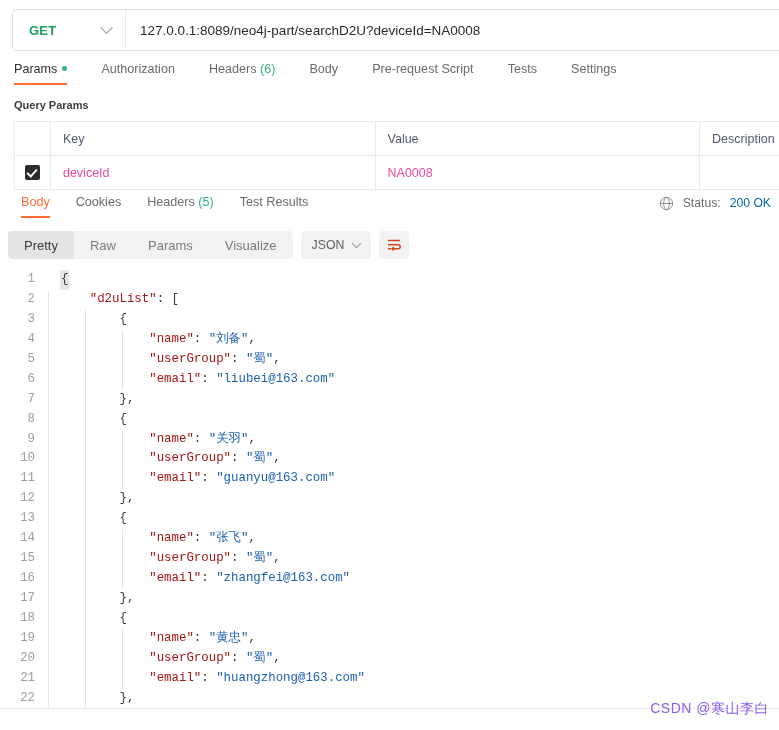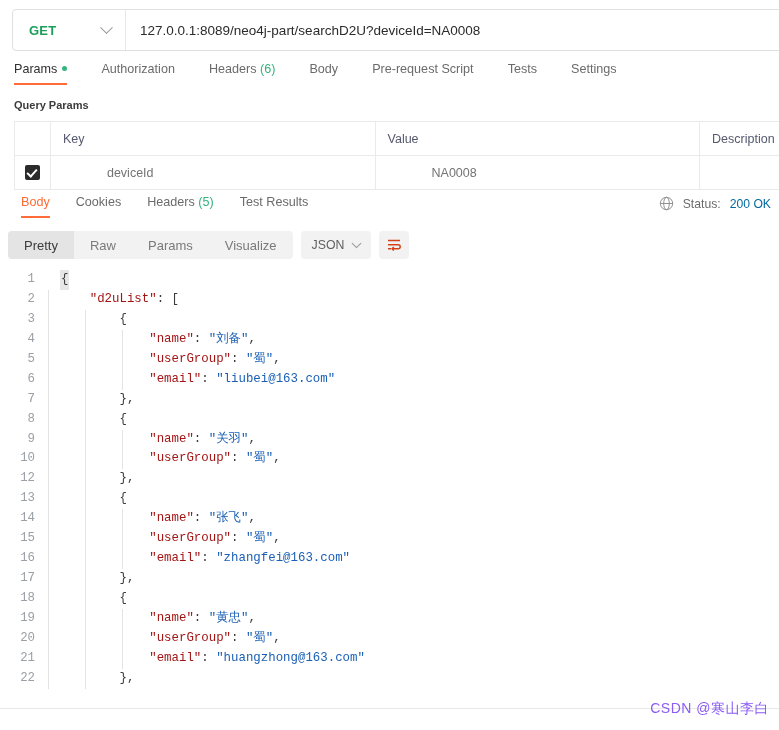--- a/index.html
+++ b/index.html
@@ -89,40 +89,40 @@
   .chk {
     width: 15px; height: 15px; border-radius: 2px;
     background: #2b2b2b; position: relative;
   }
   .chk::after {
     content: ""; position: absolute; left: 4.5px; top: 1.5px;
     width: 4px; height: 8px;
     border-right: 2px solid #fff; border-bottom: 2px solid #fff;
     transform: rotate(42deg);
   }
-  .cell-text { color: #737373; margin-left: 44px; }
+  .cell-text { color: #ec4899; }
 
   
   .resp-tabs {
     position: absolute; left: 8px; top: 195px;
     display: flex; align-items: flex-start;
   }
   .resp-tab {
     position: relative; font-size: 12.6px; color: #6b6b6b;
     padding: 0 13px 9px 13px; cursor: pointer; white-space: nowrap;
   }
   .resp-tab.active { color: #ff6c37; }
   .resp-tab.active::after {
     content: ""; position: absolute; left: 13px; right: 13px; bottom: 0;
     height: 2px; background: #ff6c37;
   }
 
   .status-wrap {
     position: absolute; right: 8px; top: 196px;
-    display: flex; align-items: center; gap: 9px;
+    display: flex; align-items: flex-start; gap: 9px;
     font-size: 12.2px; color: #6b6b6b;
   }
   .globe { width: 15px; height: 15px; }
   .status-code { color: #0369a1; }
 
   
   .view-toolbar {
     position: absolute; left: 8px; top: 231px;
     display: flex; align-items: center; gap: 8px;
   }
@@ -285,20 +285,21 @@
     <div class="code-row"><div class="ln">1</div><div class="code-line"><span></span><span class="fold-box">{</span></div></div>
     <div class="code-row"><div class="ln">2</div><div class="code-line"><span class="guide g1"></span><span>    </span><span class="k">"d2uList"</span><span class="p">: </span><span class="p">[</span></div></div>
     <div class="code-row"><div class="ln">3</div><div class="code-line"><span class="guide g1"></span><span class="guide g2"></span><span>        </span><span class="p">{</span></div></div>
     <div class="code-row"><div class="ln">4</div><div class="code-line"><span class="guide g1"></span><span class="guide g2"></span><span class="guide g3"></span><span>            </span><span class="k">"name"</span><span class="p">: </span><span class="s">"刘备"</span><span class="p">,</span></div></div>
     <div class="code-row"><div class="ln">5</div><div class="code-line"><span class="guide g1"></span><span class="guide g2"></span><span class="guide g3"></span><span>            </span><span class="k">"userGroup"</span><span class="p">: </span><span class="s">"蜀"</span><span class="p">,</span></div></div>
     <div class="code-row"><div class="ln">6</div><div class="code-line"><span class="guide g1"></span><span class="guide g2"></span><span class="guide g3"></span><span>            </span><span class="k">"email"</span><span class="p">: </span><span class="s">"liubei@163.com"</span></div></div>
     <div class="code-row"><div class="ln">7</div><div class="code-line"><span class="guide g1"></span><span class="guide g2"></span><span>        </span><span class="p">},</span></div></div>
     <div class="code-row"><div class="ln">8</div><div class="code-line"><span class="guide g1"></span><span class="guide g2"></span><span>        </span><span class="p">{</span></div></div>
     <div class="code-row"><div class="ln">9</div><div class="code-line"><span class="guide g1"></span><span class="guide g2"></span><span class="guide g3"></span><span>            </span><span class="k">"name"</span><span class="p">: </span><span class="s">"关羽"</span><span class="p">,</span></div></div>
     <div class="code-row"><div class="ln">10</div><div class="code-line"><span class="guide g1"></span><span class="guide g2"></span><span class="guide g3"></span><span>            </span><span class="k">"userGroup"</span><span class="p">: </span><span class="s">"蜀"</span><span class="p">,</span></div></div>
+    <div class="code-row"><div class="ln">11</div><div class="code-line"><span class="guide g1"></span><span class="guide g2"></span><span class="guide g3"></span><span>            </span><span class="k">"email"</span><span class="p">: </span><span class="s">"guanyu@163.com"</span></div></div>
     <div class="code-row"><div class="ln">12</div><div class="code-line"><span class="guide g1"></span><span class="guide g2"></span><span>        </span><span class="p">},</span></div></div>
     <div class="code-row"><div class="ln">13</div><div class="code-line"><span class="guide g1"></span><span class="guide g2"></span><span>        </span><span class="p">{</span></div></div>
     <div class="code-row"><div class="ln">14</div><div class="code-line"><span class="guide g1"></span><span class="guide g2"></span><span class="guide g3"></span><span>            </span><span class="k">"name"</span><span class="p">: </span><span class="s">"张飞"</span><span class="p">,</span></div></div>
     <div class="code-row"><div class="ln">15</div><div class="code-line"><span class="guide g1"></span><span class="guide g2"></span><span class="guide g3"></span><span>            </span><span class="k">"userGroup"</span><span class="p">: </span><span class="s">"蜀"</span><span class="p">,</span></div></div>
     <div class="code-row"><div class="ln">16</div><div class="code-line"><span class="guide g1"></span><span class="guide g2"></span><span class="guide g3"></span><span>            </span><span class="k">"email"</span><span class="p">: </span><span class="s">"zhangfei@163.com"</span></div></div>
     <div class="code-row"><div class="ln">17</div><div class="code-line"><span class="guide g1"></span><span class="guide g2"></span><span>        </span><span class="p">},</span></div></div>
     <div class="code-row"><div class="ln">18</div><div class="code-line"><span class="guide g1"></span><span class="guide g2"></span><span>        </span><span class="p">{</span></div></div>
     <div class="code-row"><div class="ln">19</div><div class="code-line"><span class="guide g1"></span><span class="guide g2"></span><span class="guide g3"></span><span>            </span><span class="k">"name"</span><span class="p">: </span><span class="s">"黄忠"</span><span class="p">,</span></div></div>
     <div class="code-row"><div class="ln">20</div><div class="code-line"><span class="guide g1"></span><span class="guide g2"></span><span class="guide g3"></span><span>            </span><span class="k">"userGroup"</span><span class="p">: </span><span class="s">"蜀"</span><span class="p">,</span></div></div>
     <div class="code-row"><div class="ln">21</div><div class="code-line"><span class="guide g1"></span><span class="guide g2"></span><span class="guide g3"></span><span>            </span><span class="k">"email"</span><span class="p">: </span><span class="s">"huangzhong@163.com"</span></div></div>

